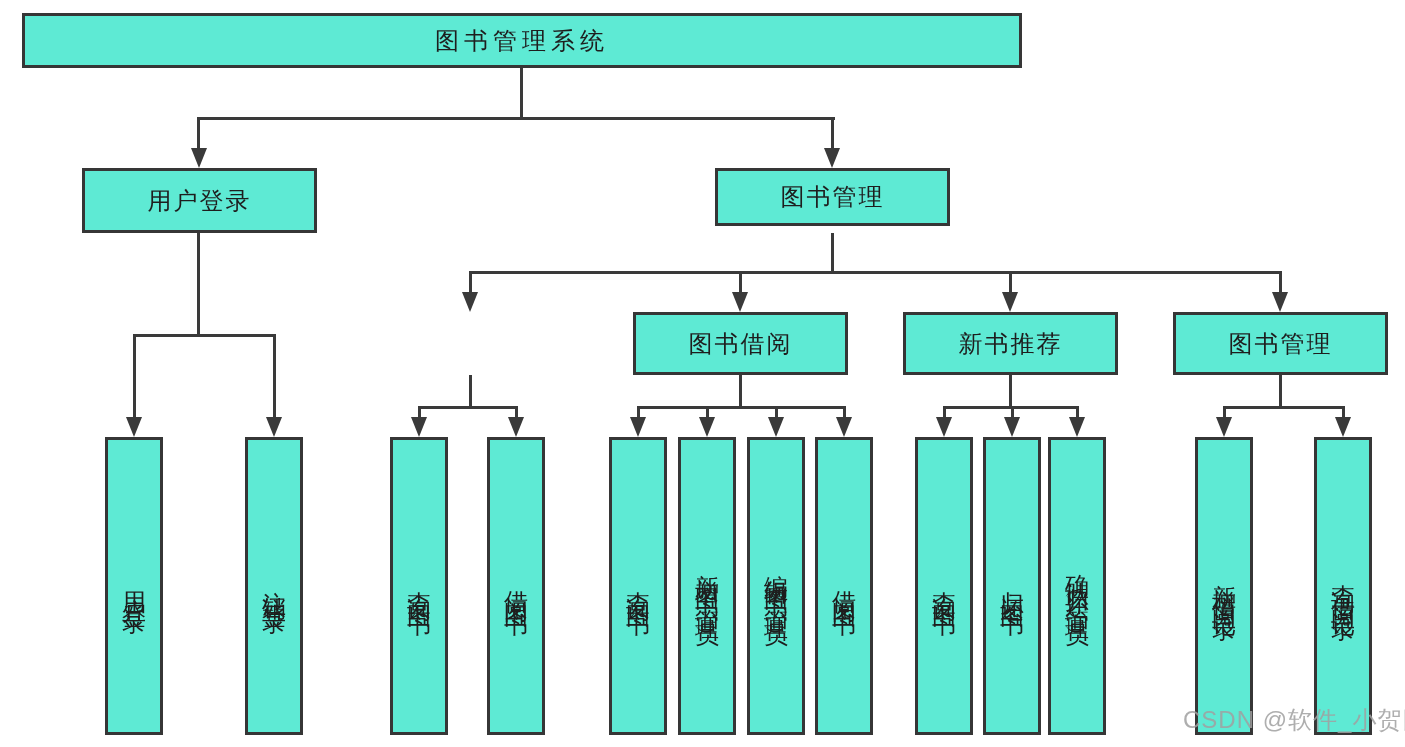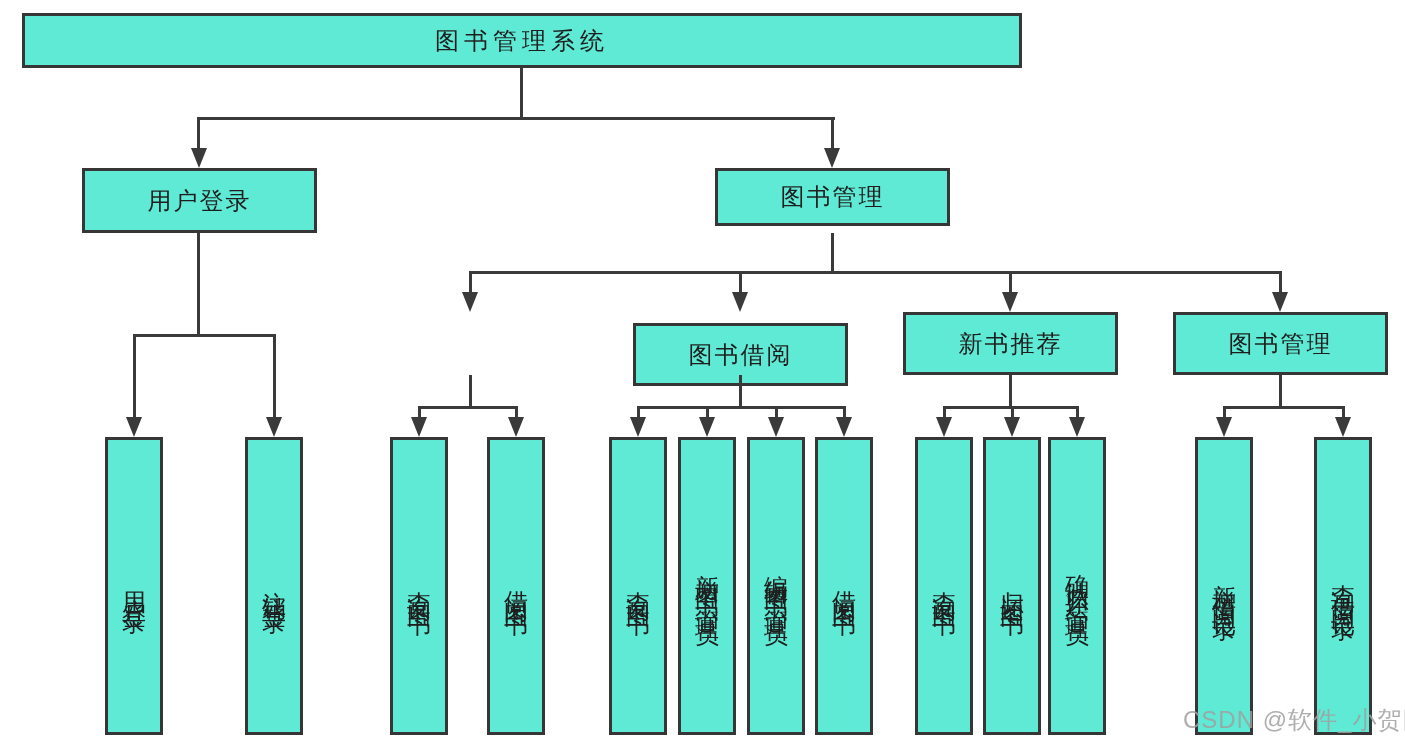--- a/index.html
+++ b/index.html
@@ -43,21 +43,21 @@
     <span>图书管理系统</span>
   </div>
 
   <div class="box hbox" style="left:82px;top:168px;width:235px;height:65px;">
     <span>用户登录</span>
   </div>
   <div class="box hbox" style="left:715px;top:168px;width:235px;height:58px;font-family:Liberation Mono, monospace;">
     <span>图书管理</span>
   </div>
 
-  <div class="box hbox" style="left:633px;top:312px;width:215px;height:63px;margin-top:11px;">
+  <div class="box hbox" style="left:633px;top:312px;width:215px;height:63px;">
     <span>图书借阅</span>
   </div>
   <div class="box hbox" style="left:903px;top:312px;width:215px;height:63px;">
     <span>新书推荐</span>
   </div>
   <div class="box hbox" style="left:1173px;top:312px;width:215px;height:63px;">
     <span>图书管理</span>
   </div>
 
   <div class="box vbox" style="left:105px;top:437px;width:58px;height:298px;">

